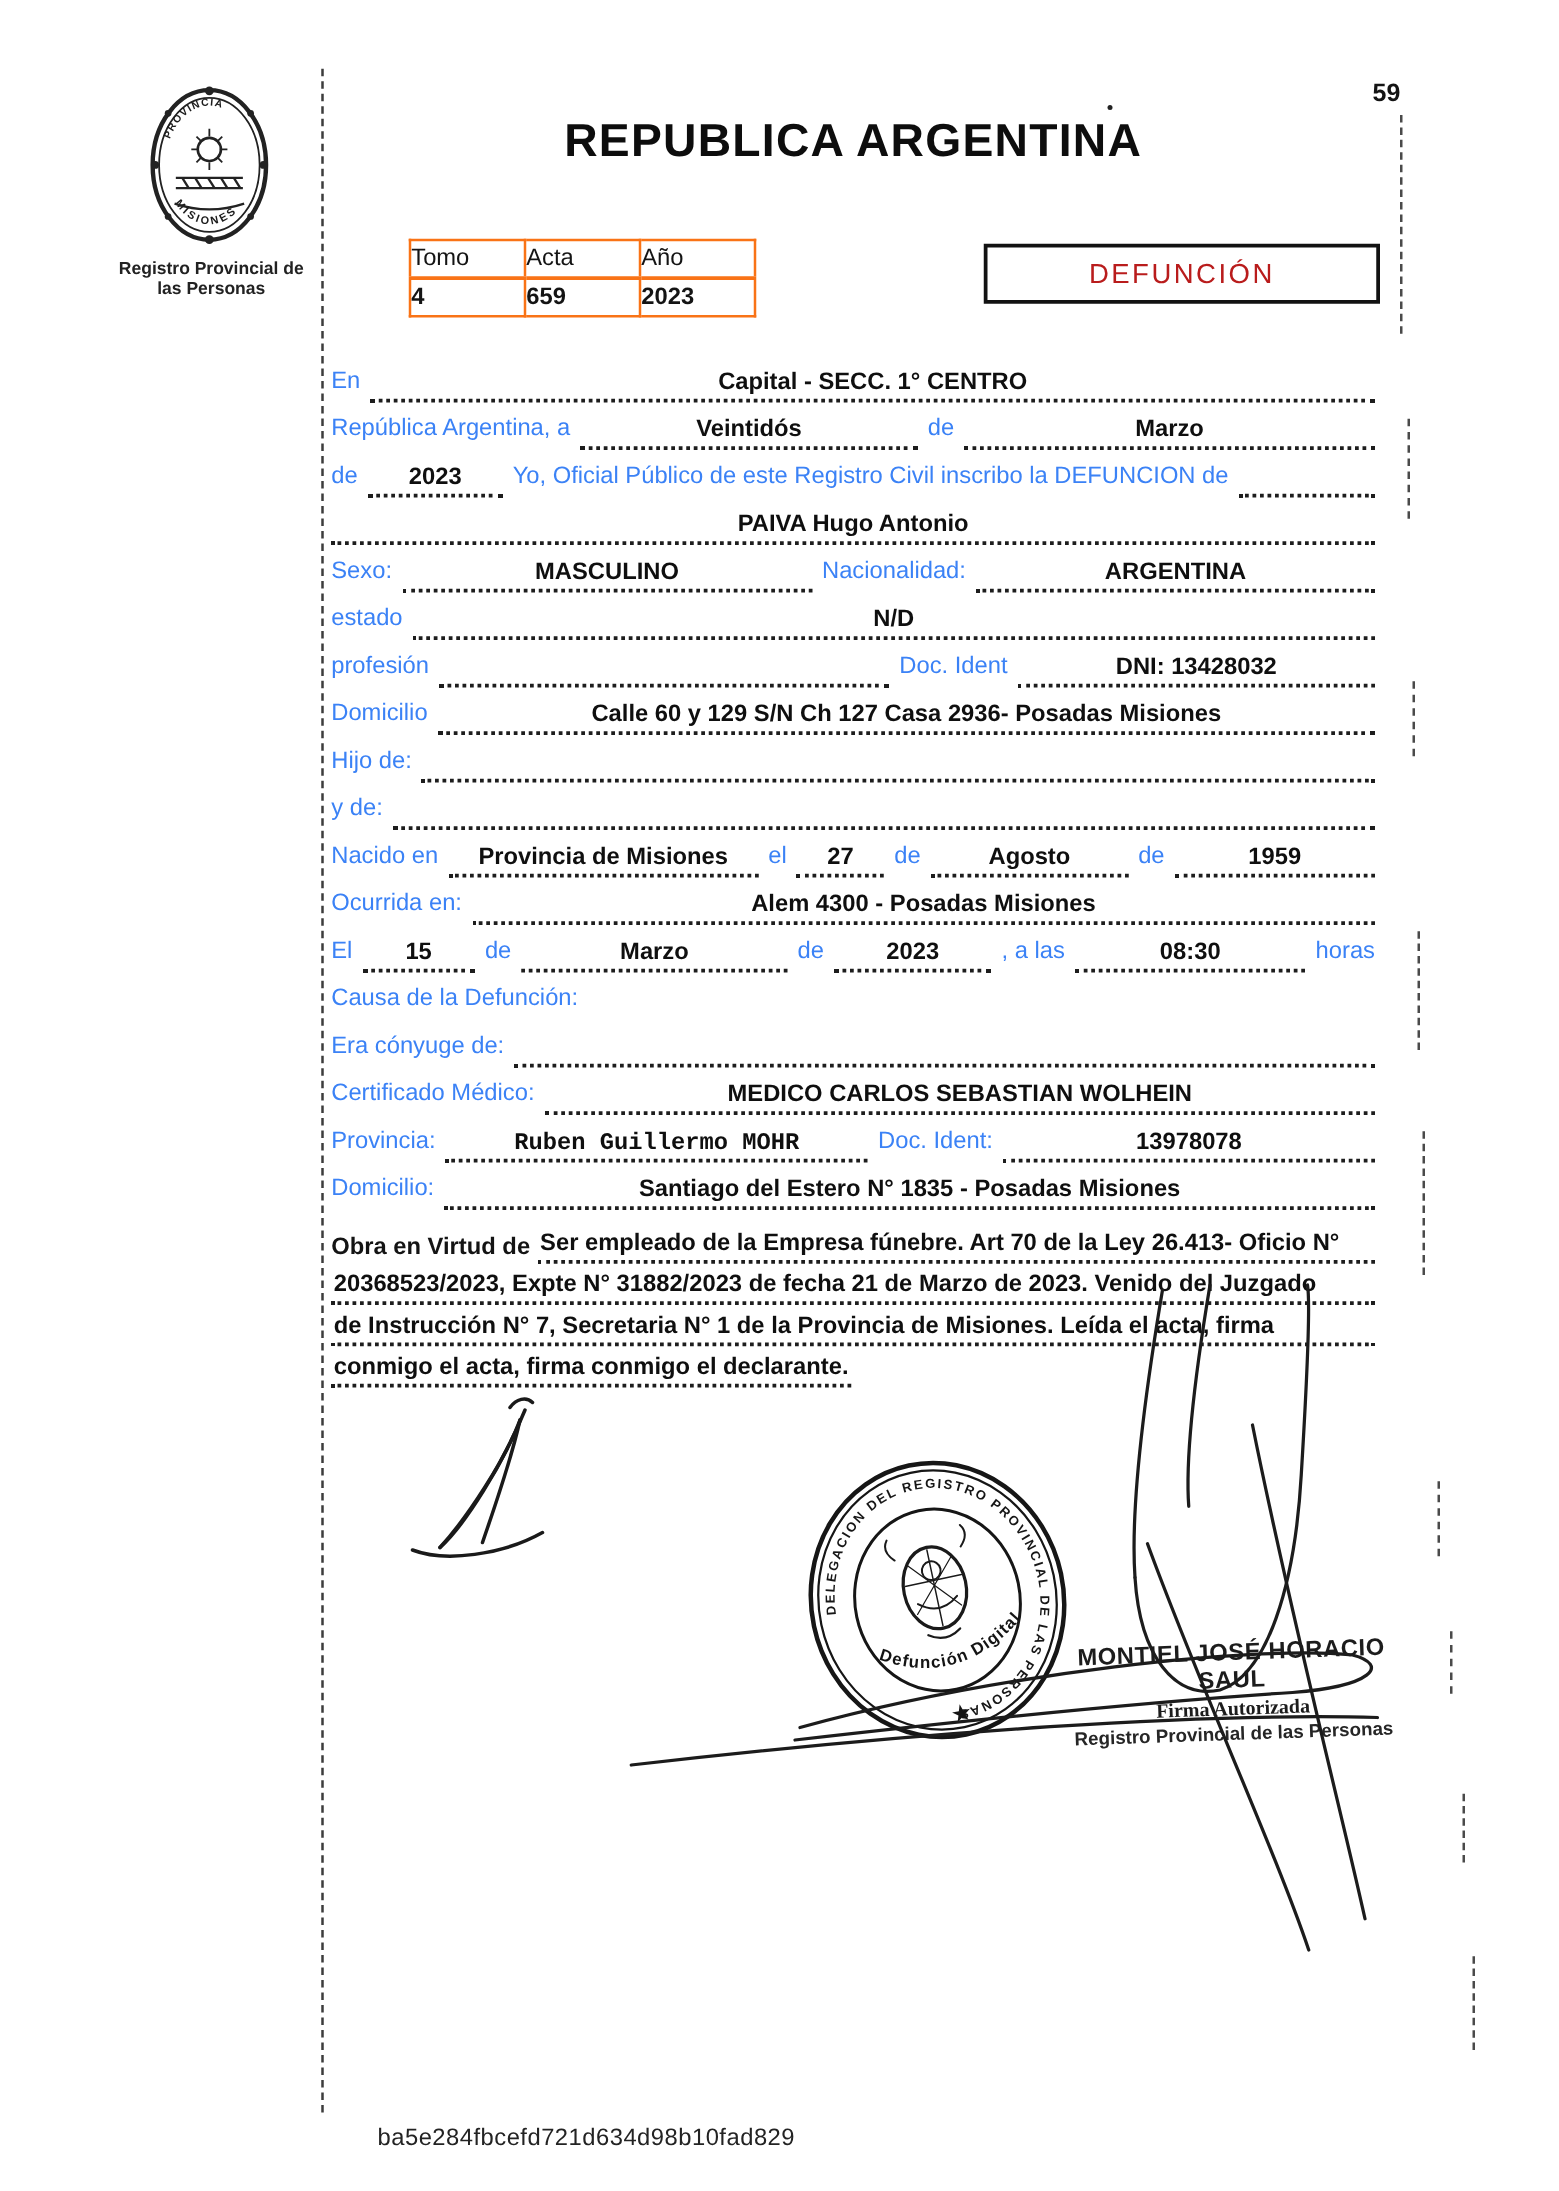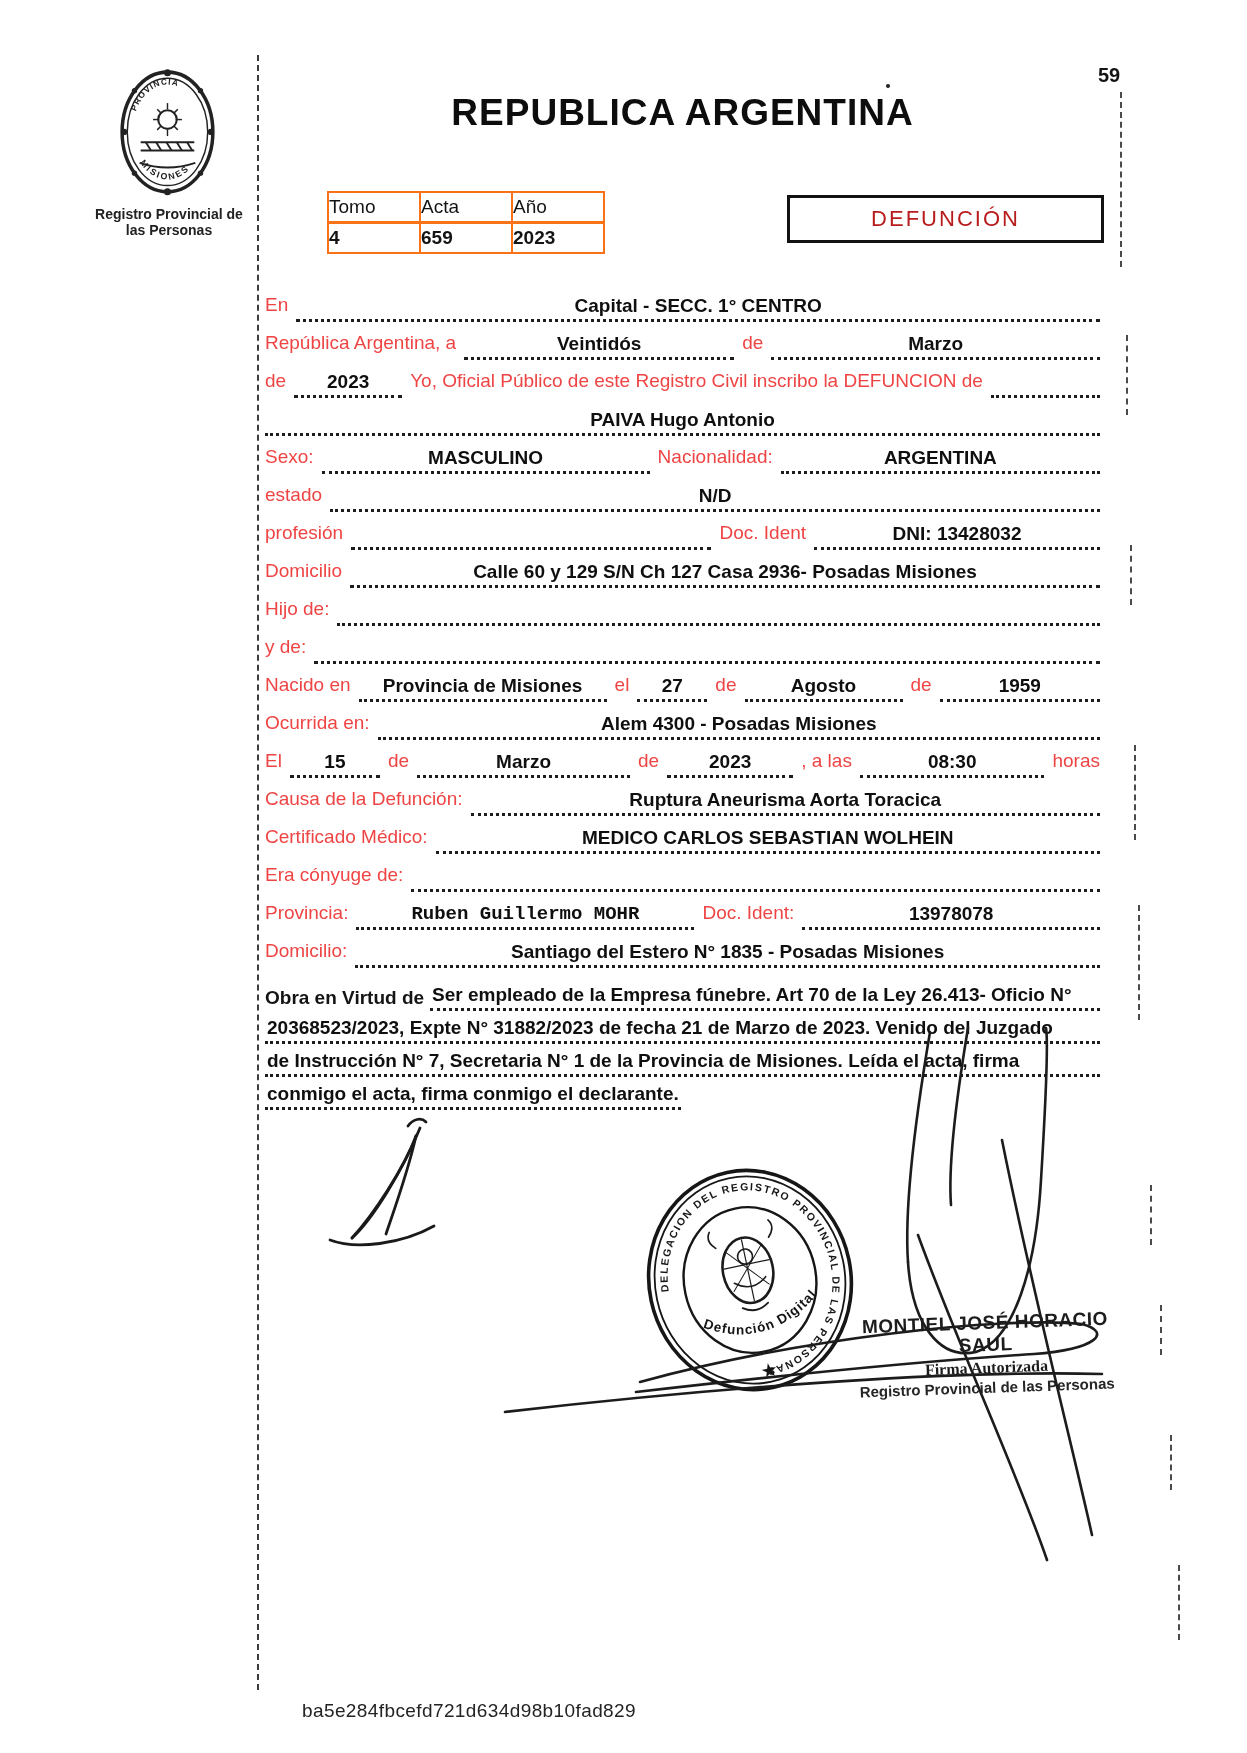--- a/index.html
+++ b/index.html
@@ -39,21 +39,21 @@
     font-size:22px;letter-spacing:2px;color:#b91c1c;
   }
 
   
   .dash-left{position:absolute;left:257px;top:55px;height:1635px;border-left:2px dashed #3c3c3c;}
   .dash-seg{position:absolute;border-left:2px dashed #4a4a4a;}
 
   
   .form{position:absolute;left:265px;top:284px;width:835px;}
   .row{display:flex;align-items:flex-end;height:38px;font-size:19px;}
-  .lbl{white-space:nowrap;padding:0 8px 6px 0;color:#ef4444;}
+  .lbl{white-space:nowrap;padding:0 8px 6px 0;color:#3b82f6;}
   .lbl.after{padding-left:8px;}
   .fld{
     border-bottom:3px dotted #1d1d1d;text-align:center;font-weight:bold;
     min-width:28px;padding:0 4px 2px;white-space:nowrap;color:#0f0f0f;
   }
   .grow{flex:1 1 auto;}
   .obra{margin-top:10px;font-weight:bold;}
   .obra-line{display:flex;align-items:flex-end;height:33px;font-size:19px;}
   .obra-pre{white-space:nowrap;padding:0 6px 2px 0;}
   .obra-fld{
@@ -250,31 +250,30 @@
       <span class="fld" style="width:205px;">Marzo</span>
       <span class="lbl after">de</span>
       <span class="fld" style="width:118px;">2023</span>
       <span class="lbl after">, a las</span>
       <span class="fld grow">08:30</span>
       <span class="lbl after" style="padding-right:0;">horas</span>
     </div>
 
     <div class="row">
       <span class="lbl">Causa de la Defunción:</span>
-      <span class="fld grow">Ruptura Aneurisma Aorta Toracica</span>
+    </div>
+
+    <div class="row">
+      <span class="lbl">Era cónyuge de:</span>
+      <span class="fld grow"></span>
     </div>
 
     <div class="row">
       <span class="lbl">Certificado Médico:</span>
       <span class="fld grow">MEDICO CARLOS SEBASTIAN WOLHEIN</span>
-    </div>
-
-    <div class="row">
-      <span class="lbl">Era cónyuge de:</span>
-      <span class="fld grow"></span>
     </div>
 
     <div class="row">
       <span class="lbl">Provincia:</span>
       <span class="fld" style="width:330px;font-family:Liberation Mono, monospace;">Ruben Guillermo MOHR</span>
       <span class="lbl after">Doc. Ident:</span>
       <span class="fld grow">13978078</span>
     </div>
 
     <div class="row">

